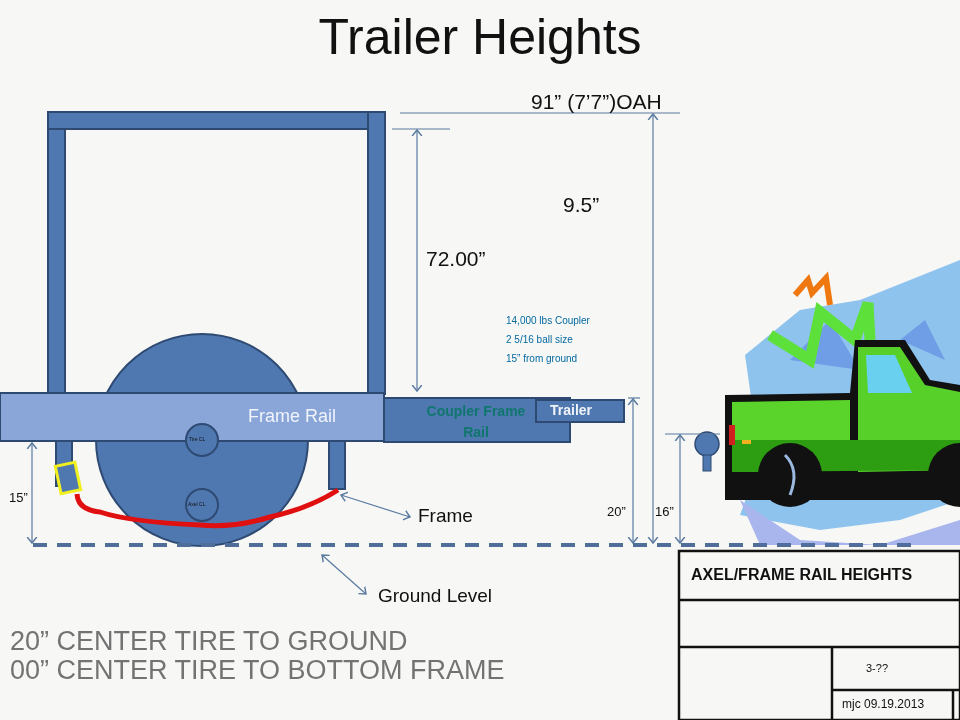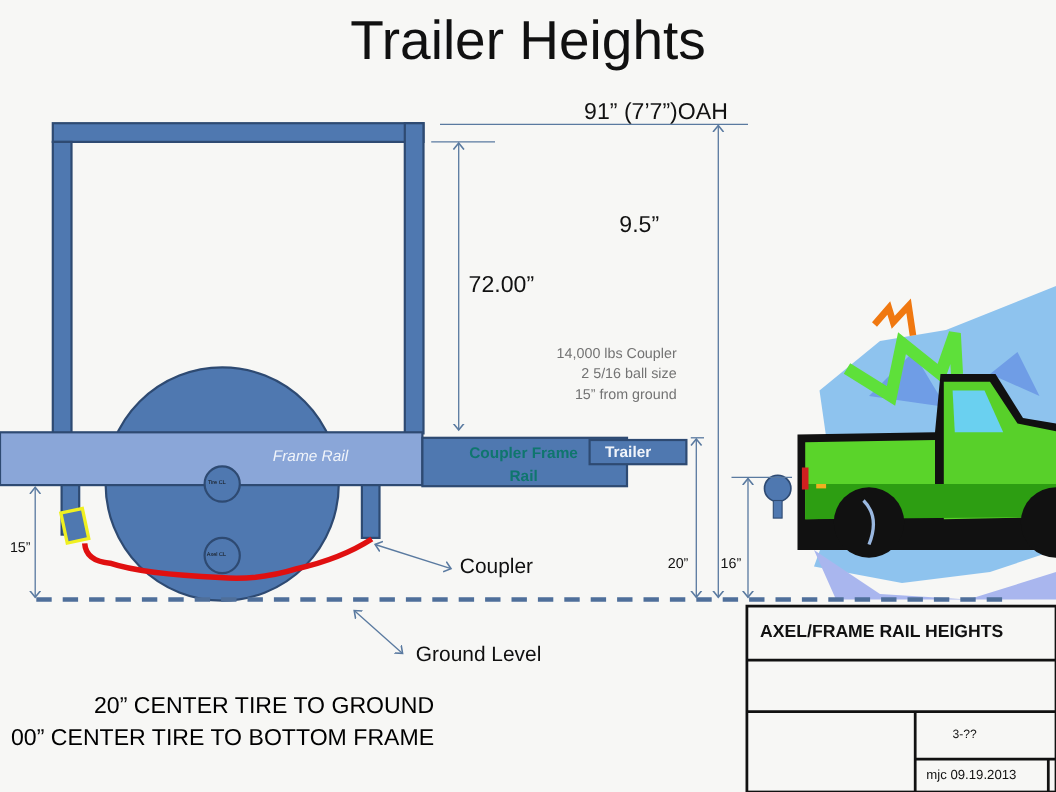--- a/index.html
+++ b/index.html
@@ -1,21 +1,21 @@
 <!DOCTYPE html>
 <html><head>
 <meta charset="utf-8">
 <style>
   html,body{margin:0;padding:0;}
   body{width:960px;height:720px;background:#f7f7f5;position:relative;overflow:hidden;font-family:"Liberation Sans","DejaVu Sans",sans-serif;}
-  .abs{position:absolute;text-align:right;}
+  .abs{position:absolute;}
   .title{left:0;width:960px;top:8px;text-align:center;font-size:50px;color:#111;}
   .lbl{color:#111;white-space:nowrap;}
   svg{position:absolute;left:0;top:0;}
-  .notes div{font-size:21px;line-height:29px;color:#000000;}
+  .notes div{font-size:27px;line-height:29px;color:#737373;}
 </style>
 </head>
 <body>
 
 <svg width="960" height="720" viewBox="0 0 960 720">
   <defs>
     <marker id="ar" markerWidth="10" markerHeight="10" refX="5" refY="5" orient="auto-start-reverse">
       <path d="M0,1 L5,5 L0,9" fill="none" stroke="#5a7aa0" stroke-width="1.2"></path>
     </marker>
   </defs>
@@ -93,35 +93,35 @@
 
 <div class="abs title">Trailer Heights</div>
 
 <div class="abs lbl" style="left:531px;top:90px;font-size:21px;">91” (7’7”)OAH</div>
 <div class="abs lbl" style="left:563px;top:193px;font-size:21px;">9.5”</div>
 <div class="abs lbl" style="left:426px;top:247px;font-size:21px;">72.00”</div>
 <div class="abs lbl" style="left:9px;top:490px;font-size:13px;">15”</div>
 <div class="abs lbl" style="left:607px;top:504px;font-size:13px;">20”</div>
 <div class="abs lbl" style="left:655px;top:504px;font-size:13px;">16”</div>
 
-<div class="abs" style="left:506px;top:311px;font-size:13px;line-height:19px;color:#737373;">
+<div class="abs" style="left:506px;top:311px;font-size:10px;line-height:19px;color:#0369a1;">
   <div>14,000 lbs Coupler</div>
   <div>2 5/16 ball size</div>
   <div>15” from ground</div>
 </div>
 
-<div class="abs lbl" style="left:248px;top:406px;font-size:14px;color:#f0f4fa;font-style:italic;">Frame Rail</div>
+<div class="abs lbl" style="left:248px;top:406px;font-size:18px;color:#f0f4fa;">Frame Rail</div>
 <div class="abs" style="left:414px;top:401px;width:124px;text-align:center;font-size:14px;line-height:21px;color:#0f766e;font-weight:bold;">
   <div>Coupler Frame</div>
   <div>Rail</div>
 </div>
 <div class="abs lbl" style="left:550px;top:402px;font-size:14px;font-weight:bold;color:#f0f4fa;">Trailer</div>
 <div class="abs lbl" style="left:189px;top:436px;font-size:5px;color:#111;">Tire CL</div>
 <div class="abs lbl" style="left:188px;top:501px;font-size:5px;color:#111;">Axel CL</div>
-<div class="abs lbl" style="left:418px;top:505px;font-size:19px;">Coupler</div>
+<div class="abs lbl" style="left:418px;top:505px;font-size:19px;">Frame</div>
 <div class="abs lbl" style="left:378px;top:585px;font-size:19px;">Ground Level</div>
 
 <div class="abs notes" style="left:10px;top:627px;">
   <div>20” CENTER TIRE TO GROUND</div>
   <div>00” CENTER TIRE TO BOTTOM FRAME</div>
 </div>
 
 <div class="abs lbl" style="left:691px;top:566px;font-size:16px;font-weight:bold;">AXEL/FRAME RAIL HEIGHTS</div>
 <div class="abs lbl" style="left:866px;top:662px;font-size:11px;">3-??</div>
 <div class="abs lbl" style="left:842px;top:697px;font-size:12px;">mjc 09.19.2013</div>

